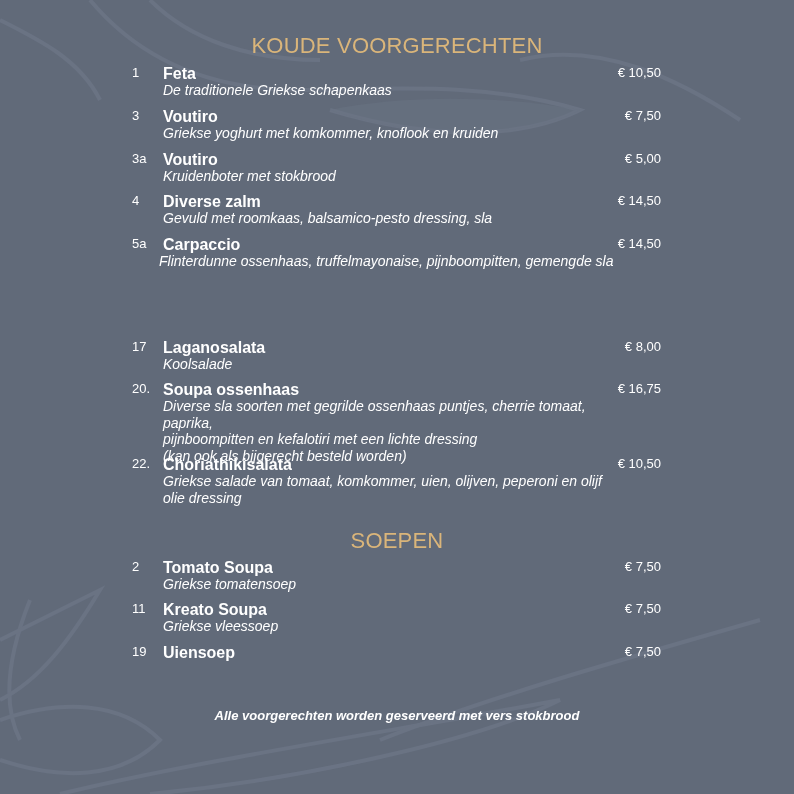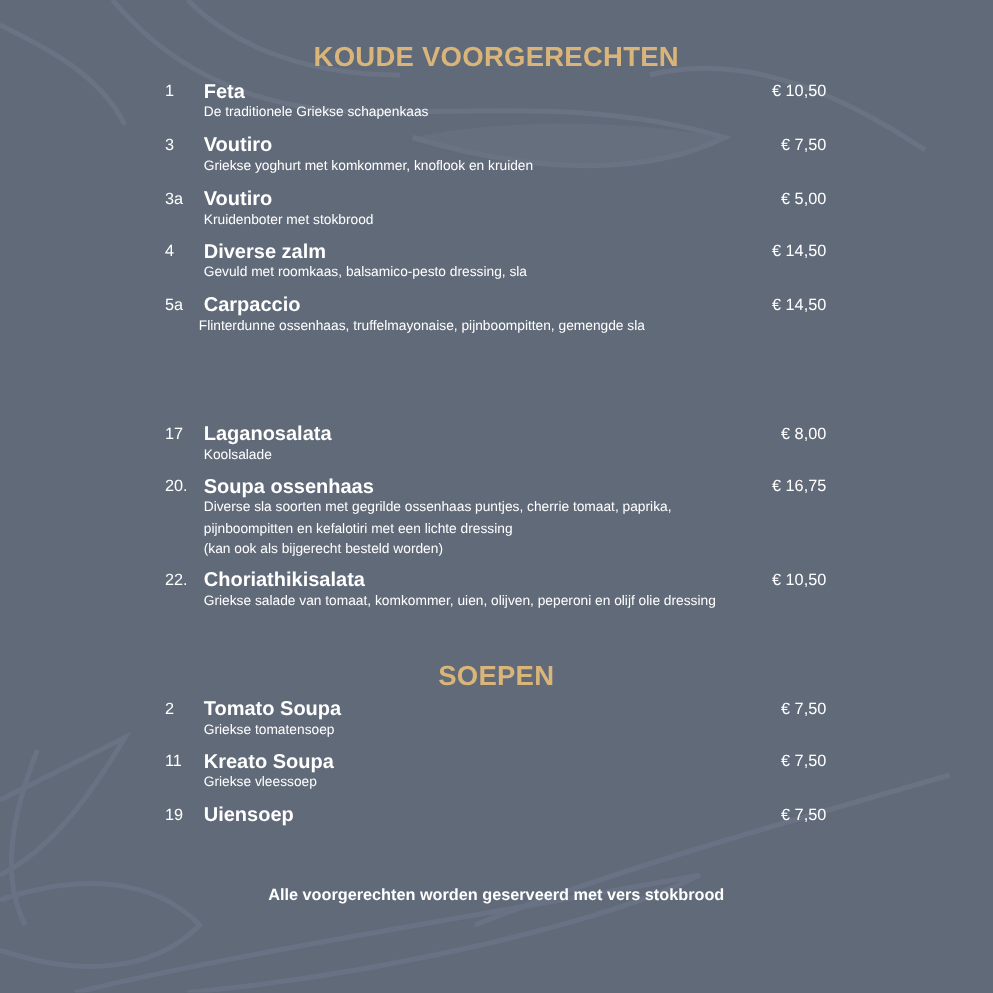--- a/index.html
+++ b/index.html
@@ -16,49 +16,49 @@
     }
     .menu {
       position: absolute; left: 0; top: 0; width: 794px; height: 794px;
     }
     .section-title {
       position: absolute;
       left: 0; width: 794px;
       text-align: center;
       color: #dab57a;
       font-size: 22px;
-      font-weight: bold;
+      font-weight: normal;
       letter-spacing: 0.2px;
     }
     .item {
       position: absolute;
       left: 0; width: 794px;
     }
     .item .num {
       position: absolute; left: 132px; top: 0;
       font-size: 13px;
     }
     .item .name {
       position: absolute; left: 163px; top: 0;
       font-size: 16px; font-weight: bold;
     }
     .item .price {
       position: absolute; right: 133px; top: 0;
       font-size: 13px; text-align: left;
     }
     .item .desc {
       position: absolute; left: 163px; top: 17px;
-      font-size: 11px; line-height: 16.5px;
+      font-size: 14px; font-style: italic; line-height: 16.5px;
       white-space: pre-line;
       width: 460px;
     }
     .item .desc.shift { left: 159px; }
     .footer-note {
       position: absolute; left: 0; width: 794px; top: 708px;
-      text-align: center; font-size: 13px; font-weight: bold; 
+      text-align: center; font-size: 13px; font-weight: bold; font-style: italic;
     }
   </style>
 </head>
 <body>
 
 <svg class="bg-decor" viewBox="0 0 794 794" xmlns="http://www.w3.org/2000/svg">
   <g fill="none" stroke="#6b7485" stroke-width="4" opacity="0.9">
     <path d="M90 0 C 140 60, 210 90, 300 90"></path>
     <path d="M150 0 C 190 40, 250 60, 320 60"></path>
     <path d="M300 90 C 380 90, 480 80, 580 110 C 520 140, 430 140, 330 110"></path>

